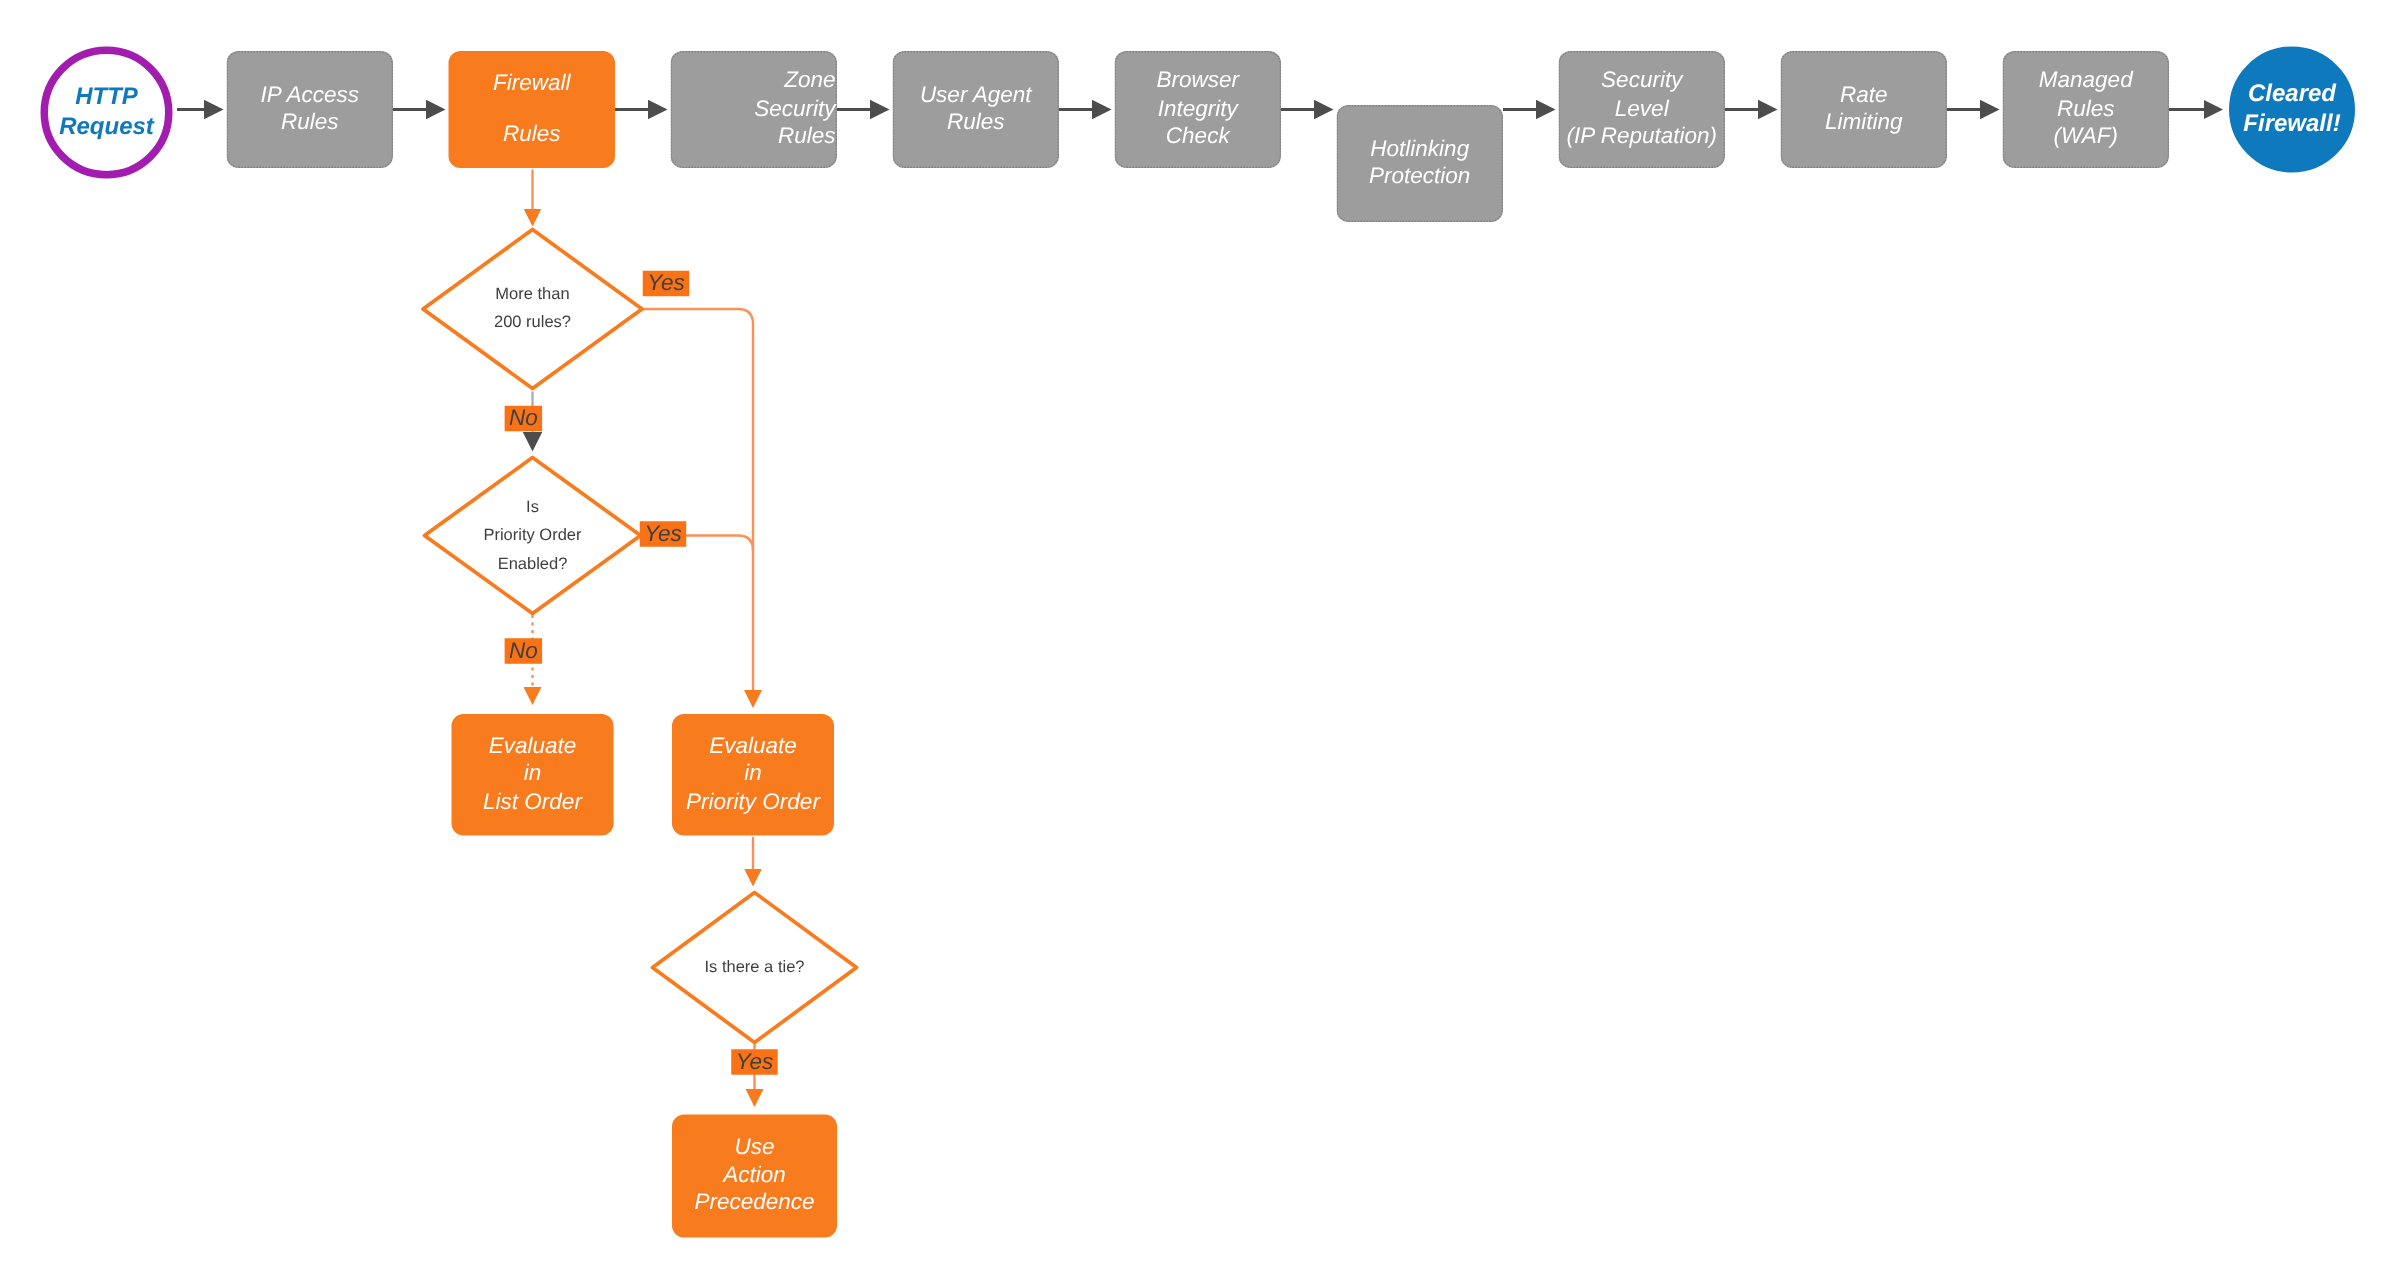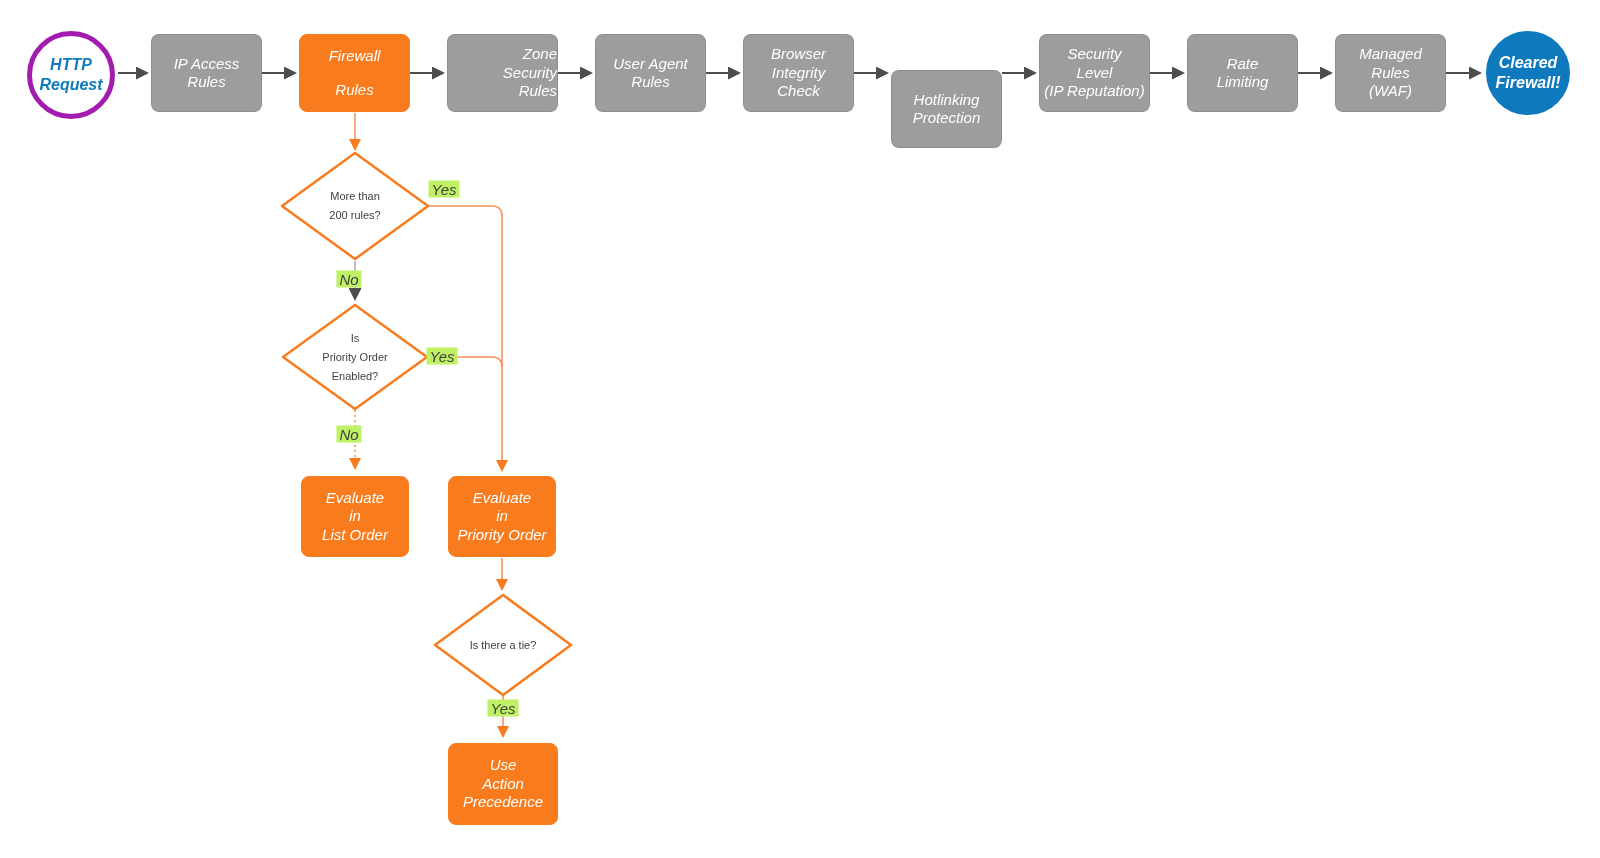--- a/index.html
+++ b/index.html
@@ -24,21 +24,21 @@
   }
   .circle.start{background:#ffffff;border:5px solid #a21caf;color:#0E7ABD;}
   .circle.end{background:#0E7ABD;border:2px solid #0E7ABD;color:#ffffff;}
   .diamond-label{
     position:absolute;display:flex;flex-direction:column;align-items:center;justify-content:center;
     text-align:center;font-size:11px;line-height:19px;color:#3F3F3F;
   }
   .edge-label{
     position:absolute;transform:translate(-50%,-50%);
     font-style:italic;font-size:15px;color:#3F3F3F;
-    background:#bef264;padding:0 3px;white-space:nowrap;
+    background:#f97316;padding:0 3px;white-space:nowrap;
   }
   .node-line{display:block;}
 </style>
 </head>
 <body>
 
 <div id="canvas">
   <svg id="edge-layer" width="1600" height="858" xmlns="http://www.w3.org/2000/svg">
       <defs>
         <marker id="m-gray" markerUnits="userSpaceOnUse" markerWidth="13" markerHeight="13" refX="11" refY="6.5" orient="auto">

